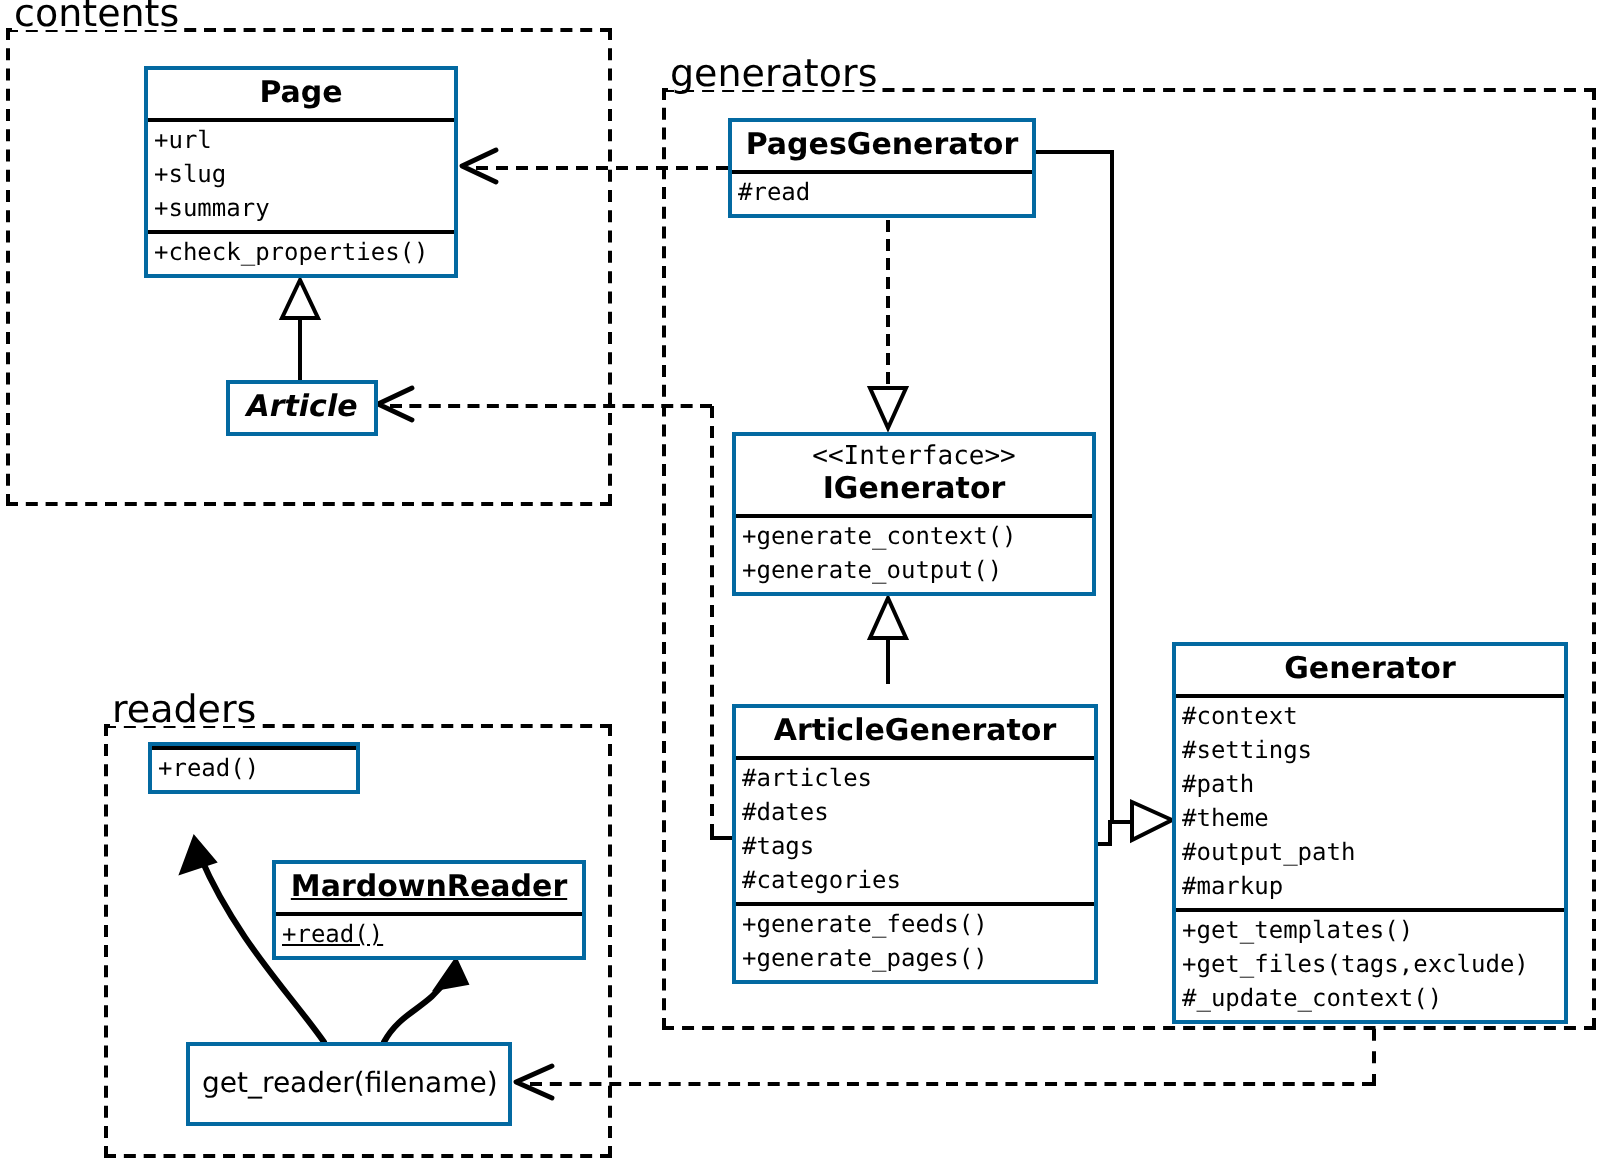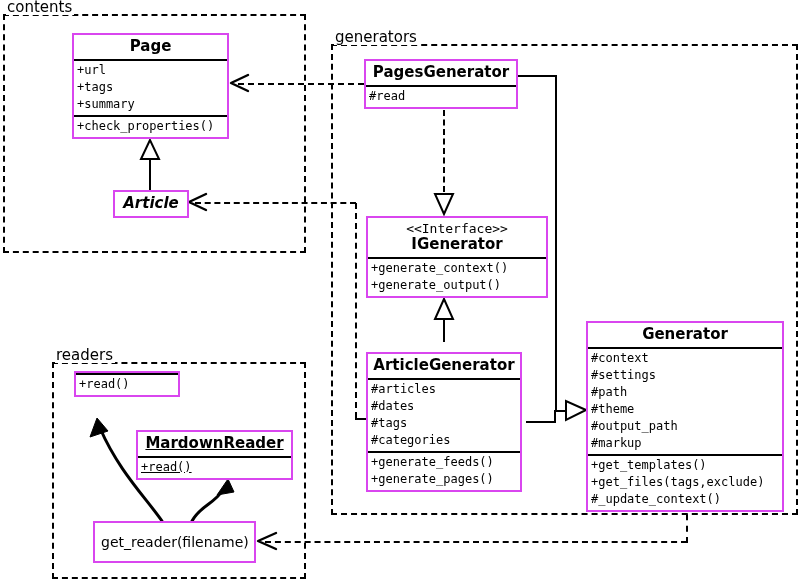--- a/index.html
+++ b/index.html
@@ -19,33 +19,33 @@
   
   .package {
     position: absolute;
     border: 2px dashed #000;
     box-sizing: border-box;
     background: transparent;
   }
   .pkg-label {
     position: absolute;
     font-family: "DejaVu Sans", sans-serif;
-    font-size: 15px;
+    font-size: 19px;
     color: #000;
     white-space: nowrap;
     background: #ffffff;
     padding: 0 2px 0 1px;
     line-height: 16px;
   }
 
   
   .uml {
     position: absolute;
     box-sizing: border-box;
-    border: 2px solid #d946ef;
+    border: 2px solid #0369a1;
     background: #ffffff;
     z-index: 5;
   }
   .uml .title {
     text-align: center;
     font-weight: bold;
     font-size: 15px;
     font-family: "DejaVu Sans", sans-serif;
     color: #000;
     padding: 3px 4px 4px 4px;
@@ -176,21 +176,21 @@
     <polygon points="97,418 90,437 108,431" fill="#000" stroke="#000" stroke-width="1"></polygon>
 
     <path d="M 192,521 C 200,506 214,504 223,490" fill="none" stroke="#000" stroke-width="3" stroke-linecap="round"></path>
     <polygon points="228,479 217,495 234,492" fill="#000" stroke="#000" stroke-width="1"></polygon>
   </svg>
 
   <div class="uml" style="left:72px; top:33px; width:157px;">
     <div class="title">Page</div>
     <div class="compartment sep">
       <div class="member">+url</div>
-      <div class="member">+tags</div>
+      <div class="member">+slug</div>
       <div class="member">+summary</div>
     </div>
     <div class="compartment sep">
       <div class="member">+check_properties()</div>
     </div>
   </div>
 
   <div class="uml" style="left:113px; top:190px; width:76px;font-style:italic;">
     <div class="title">Article</div>
   </div>
@@ -204,21 +204,21 @@
 
   <div class="uml" style="left:366px; top:216px; width:182px;">
     <div class="stereo">&lt;&lt;Interface&gt;&gt;</div>
     <div class="title with-stereo">IGenerator</div>
     <div class="compartment sep">
       <div class="member">+generate_context()</div>
       <div class="member">+generate_output()</div>
     </div>
   </div>
 
-  <div class="uml" style="left:366px; top:352px; width:156px;">
+  <div class="uml" style="left:366px; top:352px; width:183px;">
     <div class="title">ArticleGenerator</div>
     <div class="compartment sep">
       <div class="member">#articles</div>
       <div class="member">#dates</div>
       <div class="member">#tags</div>
       <div class="member">#categories</div>
     </div>
     <div class="compartment sep">
       <div class="member">+generate_feeds()</div>
       <div class="member">+generate_pages()</div>

